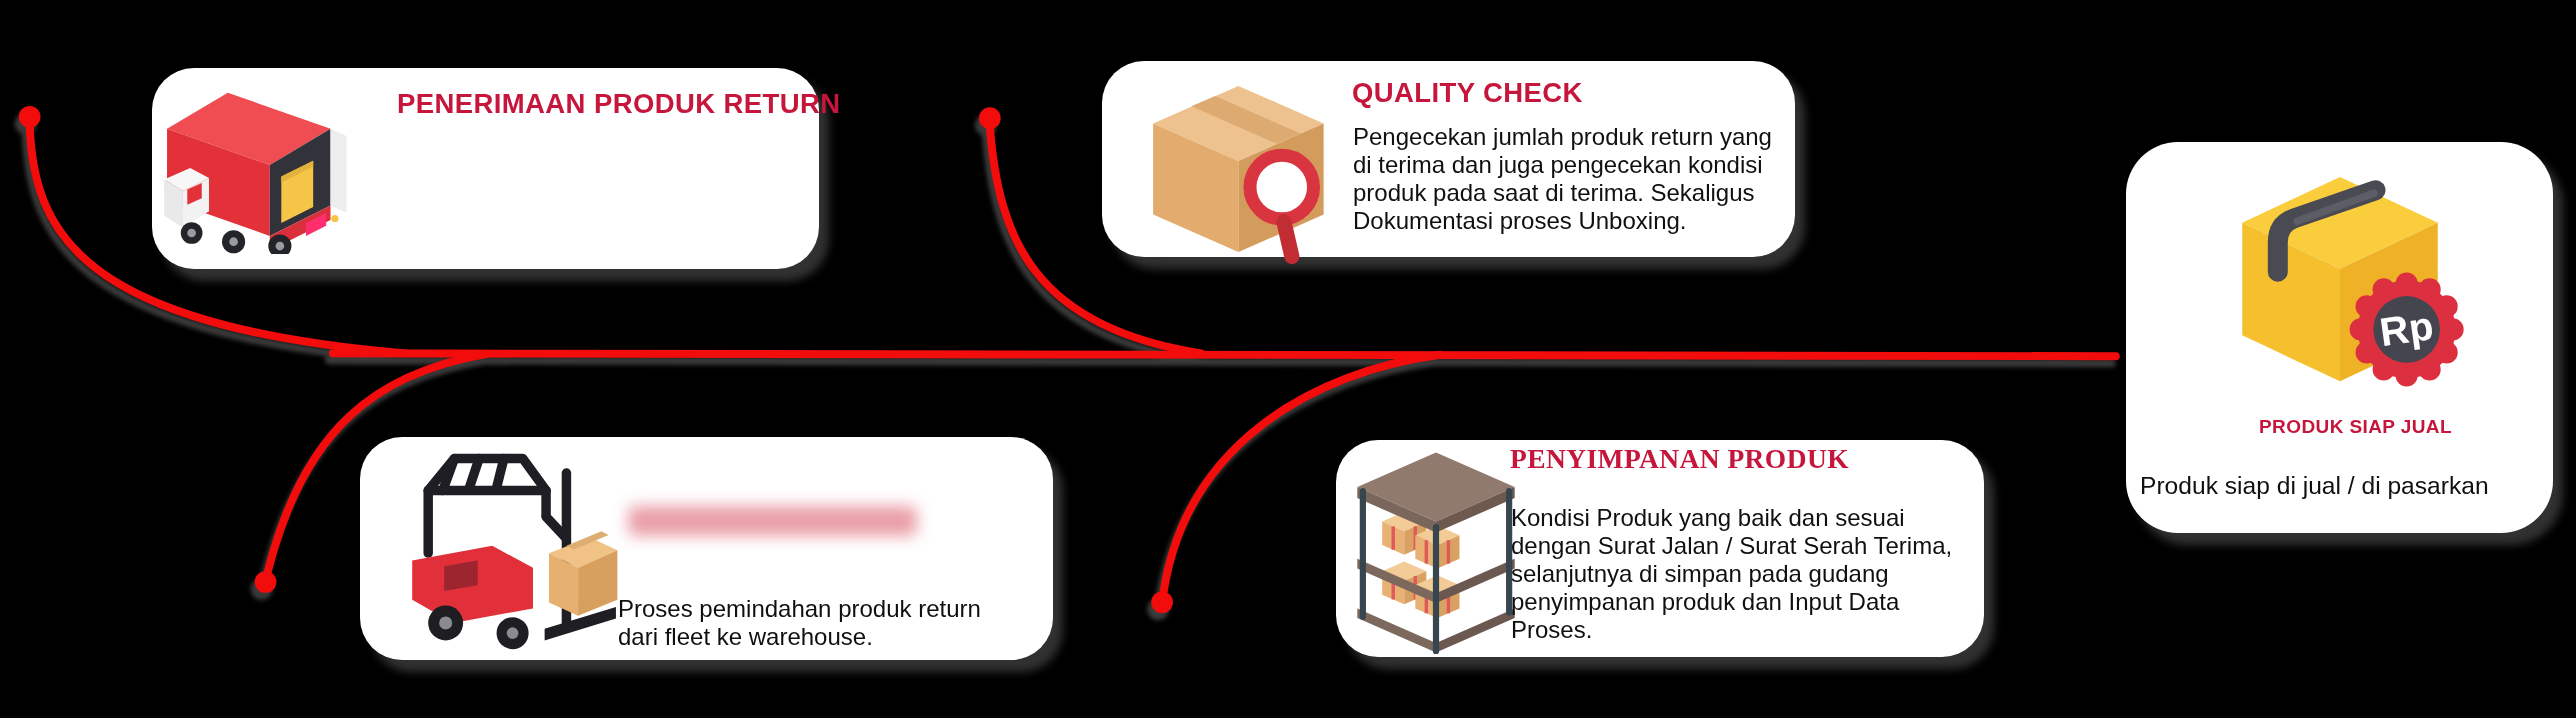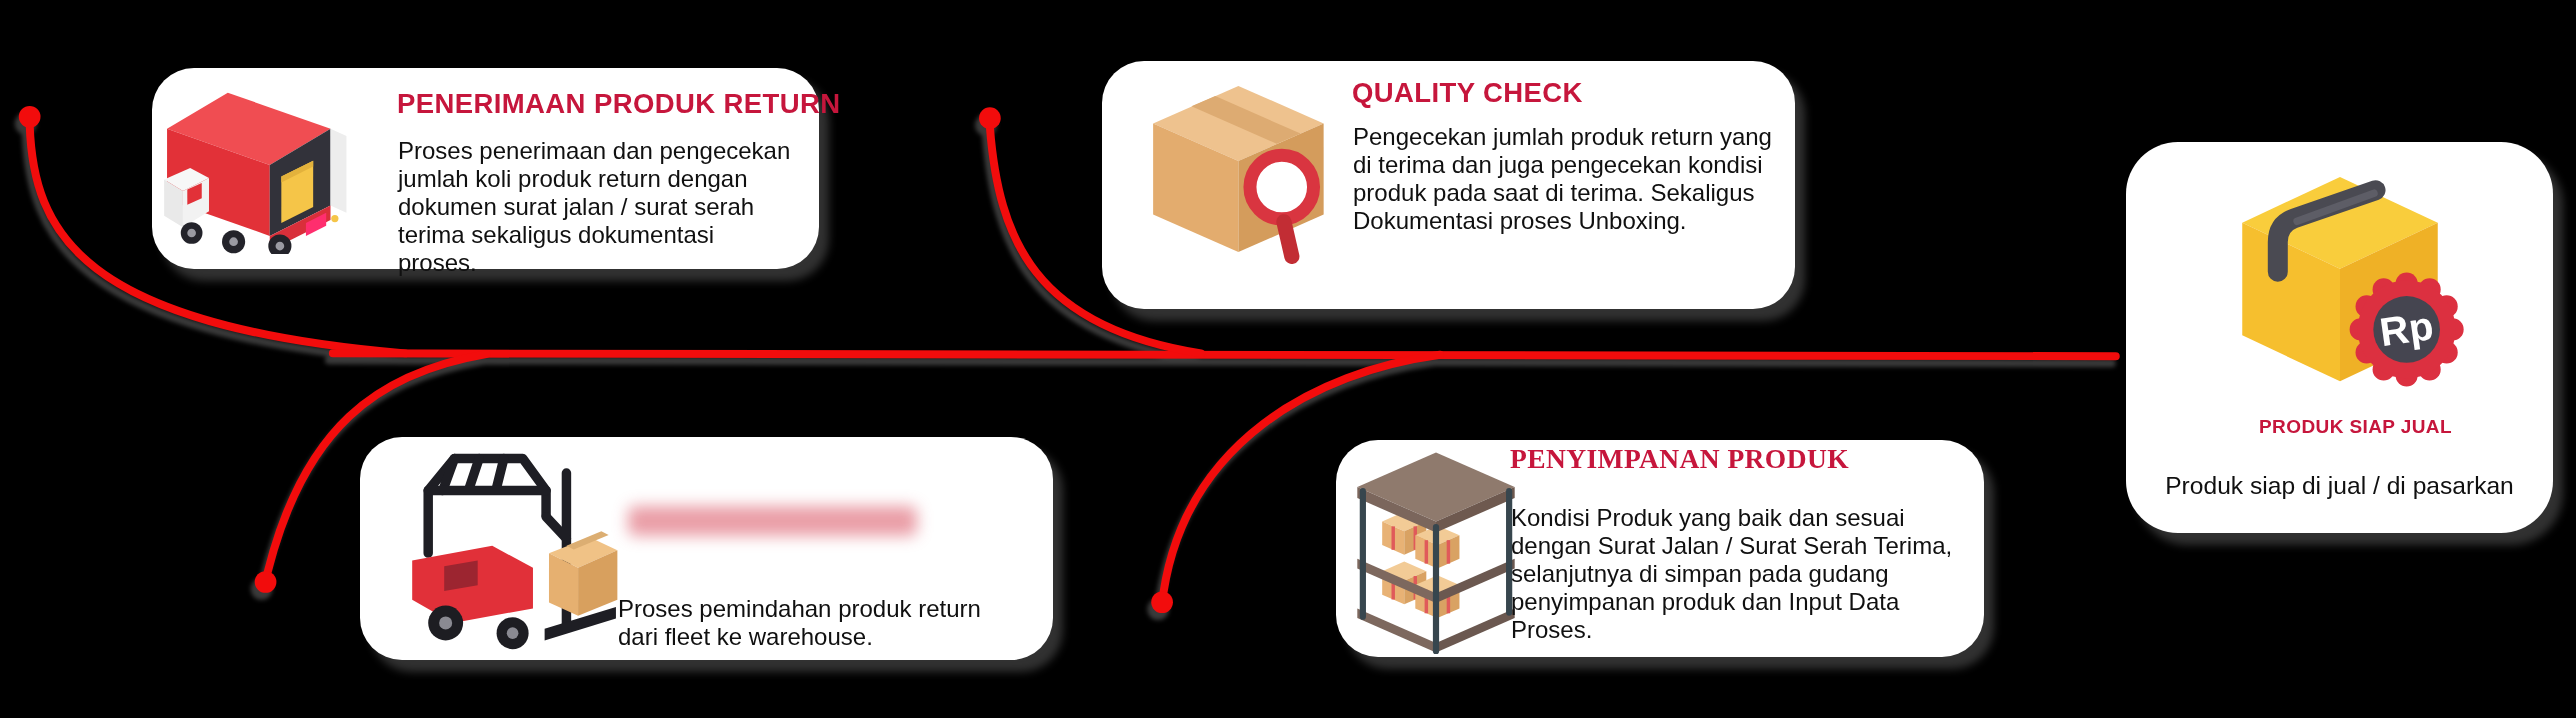--- a/index.html
+++ b/index.html
@@ -40,21 +40,21 @@
   .icon-wrap{position:absolute;}
   .icon-wrap svg{display:block;width:100%;height:100%;}
 
   
   #card-penerimaan{left:152px;top:68px;width:667px;height:201px;}
   #card-penerimaan .icon-wrap{left:11.6px;top:16px;width:239px;height:170px;}
   #card-penerimaan .title{left:245px;top:20px;}
   #card-penerimaan .body{left:246px;top:69px;width:394px;}
 
   
-  #card-quality{left:1102px;top:61px;width:693px;height:248px;}
+  #card-quality{left:1102px;top:61px;width:693px;height:196px;}
   #card-quality .icon-wrap{left:27.5px;top:13px;width:224px;height:190px;}
   #card-quality .title{left:250px;top:16px;}
   #card-quality .body{left:251px;top:62px;width:431px;}
 
   
   #card-unloading{left:360px;top:437px;width:693px;height:223px;}
   #card-unloading .icon-wrap{left:20px;top:7.2px;width:239px;height:211px;}
   #card-unloading .title{left:258px;top:42px;}
   #card-unloading .body{left:258px;top:158px;width:405px;}
   #card-unloading .ghost-artifact{
@@ -65,21 +65,21 @@
   
   #card-penyimpanan{left:1336px;top:440px;width:648px;height:217px;}
   #card-penyimpanan .icon-wrap{left:8.7px;top:7.2px;width:182px;height:207px;}
   #card-penyimpanan .title{left:174px;top:3px;font-family:Liberation Serif, serif;}
   #card-penyimpanan .body{left:175px;top:64px;width:445px;}
 
   
   #card-siapjual{left:2126px;top:142px;width:427px;height:391px;border-radius:52px;}
   #card-siapjual .icon-wrap{left:50%;transform:translateX(-50%);top:17.4px;width:311px;height:252px;}
   #card-siapjual .title{left:16px;top:274px;width:100%;text-align:center;font-size:19px;white-space:normal;}
-  #card-siapjual .body{left:0;top:330px;width:100%;text-align:center;font-size:24.6px;}
+  #card-siapjual .body{left:0;top:330px;width:100%;text-align:left;font-size:24.6px;padding-left:14px;}
 </style>
 </head>
 <body>
 
 <div id="canvas">
 
   <svg id="connectors" width="2576" height="719" viewBox="0 0 3560 993">
     <path class="connector-path" d="M41,172 C46,320 110,450 560,488"></path>
     <path class="connector-path" d="M460,488 L2924,492"></path>
     <path class="connector-path" d="M672,489 C520,515 420,592 370,790"></path>
@@ -109,21 +109,20 @@
         <circle cx="38" cy="206" r="15" fill="#23232a"></circle>
           <circle cx="38" cy="206" r="6" fill="#9a9aa2"></circle>
         <circle cx="96" cy="218" r="16" fill="#23232a"></circle>
           <circle cx="96" cy="218" r="6" fill="#9a9aa2"></circle>
         <circle cx="160" cy="224" r="16" fill="#23232a"></circle>
           <circle cx="160" cy="224" r="6" fill="#9a9aa2"></circle>
         <circle cx="236" cy="186" r="5" fill="#f5c548"></circle>
       </svg>
     </div>
     <h2 class="title">PENERIMAAN PRODUK RETURN</h2>
-    <p class="body">Proses penerimaan dan pengecekan jumlah koli  produk return dengan dokumen surat jalan / surat serah terima sekaligus dokumentasi proses.</p>
   </section>
 
   <section class="card" id="card-quality">
     <div class="icon-wrap">
       <svg viewBox="0 0 310 250">
         <polygon points="150,10 268,62 150,114 32,62" fill="#eec28e"></polygon>
         <polygon points="118,24 236,76 203,90 85,38" fill="#ddab72"></polygon>
         <polygon points="32,62 150,114 150,240 32,188" fill="#e3ac6e"></polygon>
         <polygon points="150,114 268,62 268,188 150,240" fill="#d49c5c"></polygon>
         <circle cx="210" cy="150" r="44" fill="#ffffff" stroke="#d93540" stroke-width="18"></circle>

